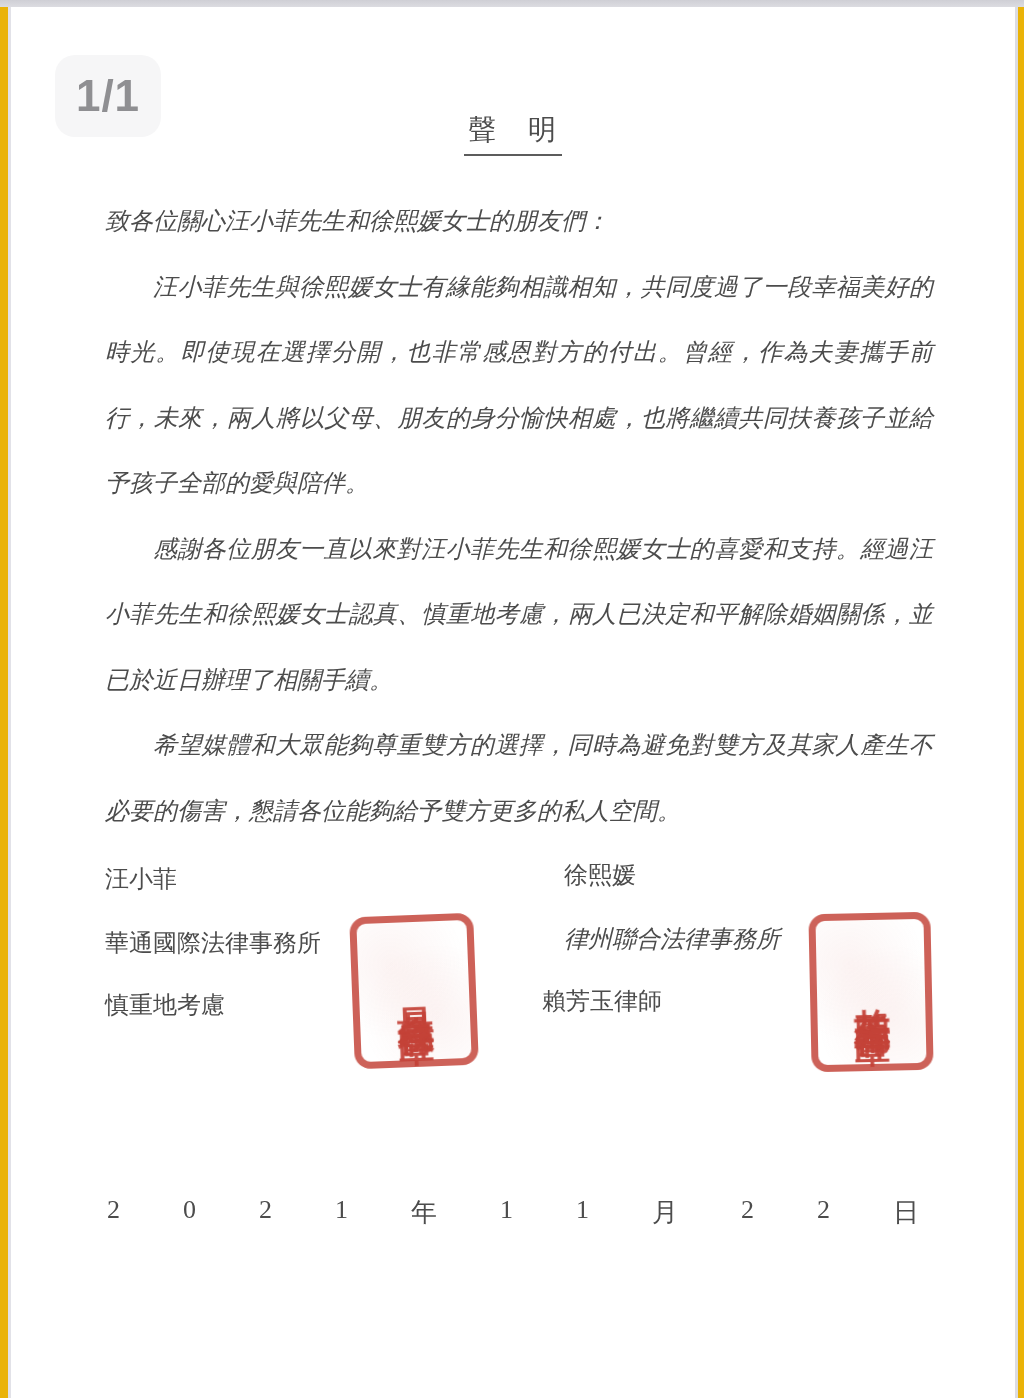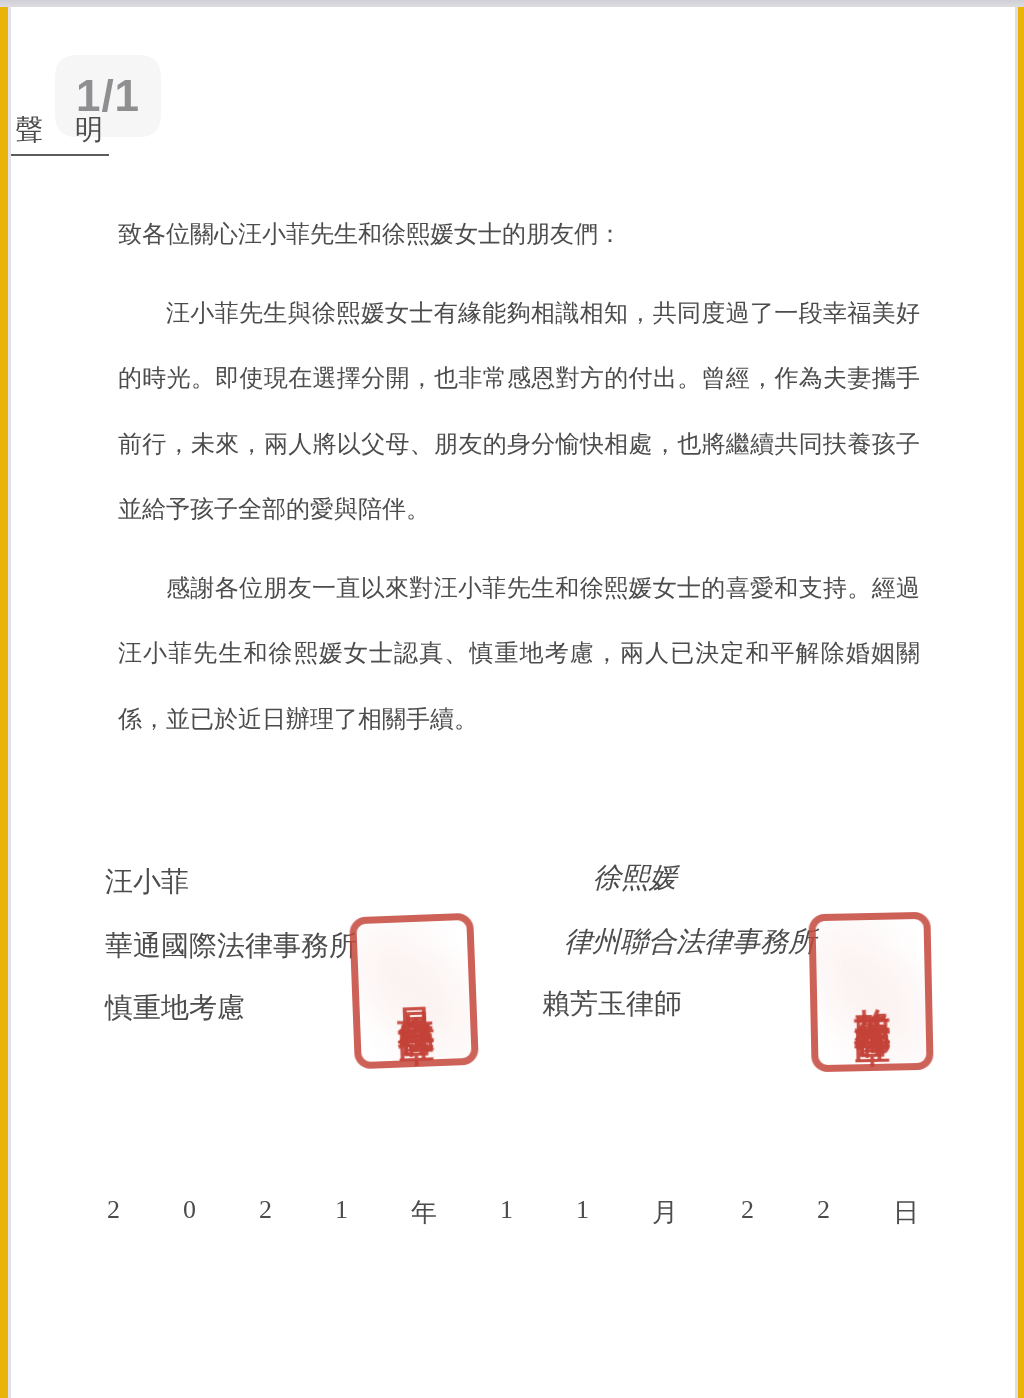--- a/index.html
+++ b/index.html
@@ -35,47 +35,47 @@
     min-width: 106px; height: 82px;
     background: #f6f6f7;
     border-radius: 20px;
     display: flex; align-items: center; justify-content: center;
     font-family: "Liberation Sans", "DejaVu Sans", sans-serif;
     font-size: 44px; font-weight: 700; color: #8f8f92;
     letter-spacing: 1px;
   }
   .doc-title-row {
     position: absolute; left: 0; right: 0; top: 104px;
-    text-align: left;
+    text-align: center;
   }
   .doc-title {
     display: inline-block;
     font-size: 28px; color: #4c4c4c;
     border-bottom: 2px solid #5c5c5c;
     padding: 0 4px 5px 4px;
     letter-spacing: 2px;
   }
   .doc-body {
     position: absolute; left: 94px; right: 82px; top: 182px;
     color: #4c4c4c;
     font-size: 24px;
     line-height: 65.5px;
     text-align: justify;
   }
-  .doc-body p { margin: 13px; }
+  .doc-body p { margin: 0; font-style: italic; }
   .doc-body p.indented { text-indent: 2em; }
   .sig-line {
     position: absolute;
-    font-size: 28px; color: #4c4c4c;
+    font-size: 24px; color: #4c4c4c;
     white-space: nowrap;
   }
   .sig-left-name   { left: 94px;  top: 856px; }
   .sig-left-firm   { left: 94px;  top: 920px; font-family: Liberation Mono, monospace; }
   .sig-left-lawyer { left: 94px;  top: 982px; }
-  .sig-right-name   { left: 582px; top: 852px; font-style: italic; }
+  .sig-right-name   { left: 553px; top: 852px; }
   .sig-right-firm   { left: 553px; top: 916px; font-style: italic; }
   .sig-right-lawyer { left: 531px; top: 978px; }
   .seal {
     position: absolute;
     border: 7px solid rgba(196, 70, 60, 0.85);
     border-radius: 16px;
     display: flex; align-items: center; justify-content: center;
     filter: blur(0.4px);
     background:
       radial-gradient(circle at 30% 30%, rgba(210, 90, 80, 0.07), transparent 60%),
@@ -113,20 +113,21 @@
     <div class="page-badge">1/1</div>
 
     <div class="doc-title-row">
       <span class="doc-title">聲　明</span>
     </div>
 
     <div class="doc-body">
       <p>致各位關心汪小菲先生和徐熙媛女士的朋友們：</p>
       <p class="indented">汪小菲先生與徐熙媛女士有緣能夠相識相知，共同度過了一段幸福美好的時光。即使現在選擇分開，也非常感恩對方的付出。曾經，作為夫妻攜手前行，未來，兩人將以父母、朋友的身分愉快相處，也將繼續共同扶養孩子並給予孩子全部的愛與陪伴。</p>
       <p class="indented">感謝各位朋友一直以來對汪小菲先生和徐熙媛女士的喜愛和支持。經過汪小菲先生和徐熙媛女士認真、慎重地考慮，兩人已決定和平解除婚姻關係，並已於近日辦理了相關手續。</p>
+      <p class="indented">希望媒體和大眾能夠尊重雙方的選擇，同時為避免對雙方及其家人產生不必要的傷害，懇請各位能夠給予雙方更多的私人空間。</p>
     </div>
 
     <div class="sig-line sig-left-name">汪小菲</div>
     <div class="sig-line sig-left-firm">華通國際法律事務所</div>
     <div class="sig-line sig-left-lawyer">慎重地考慮</div>
 
     <div class="seal seal-left">
       <div class="seal-text">
         <span class="seal-col">呂月瑛</span><span class="seal-col">律師章</span>
       </div>

